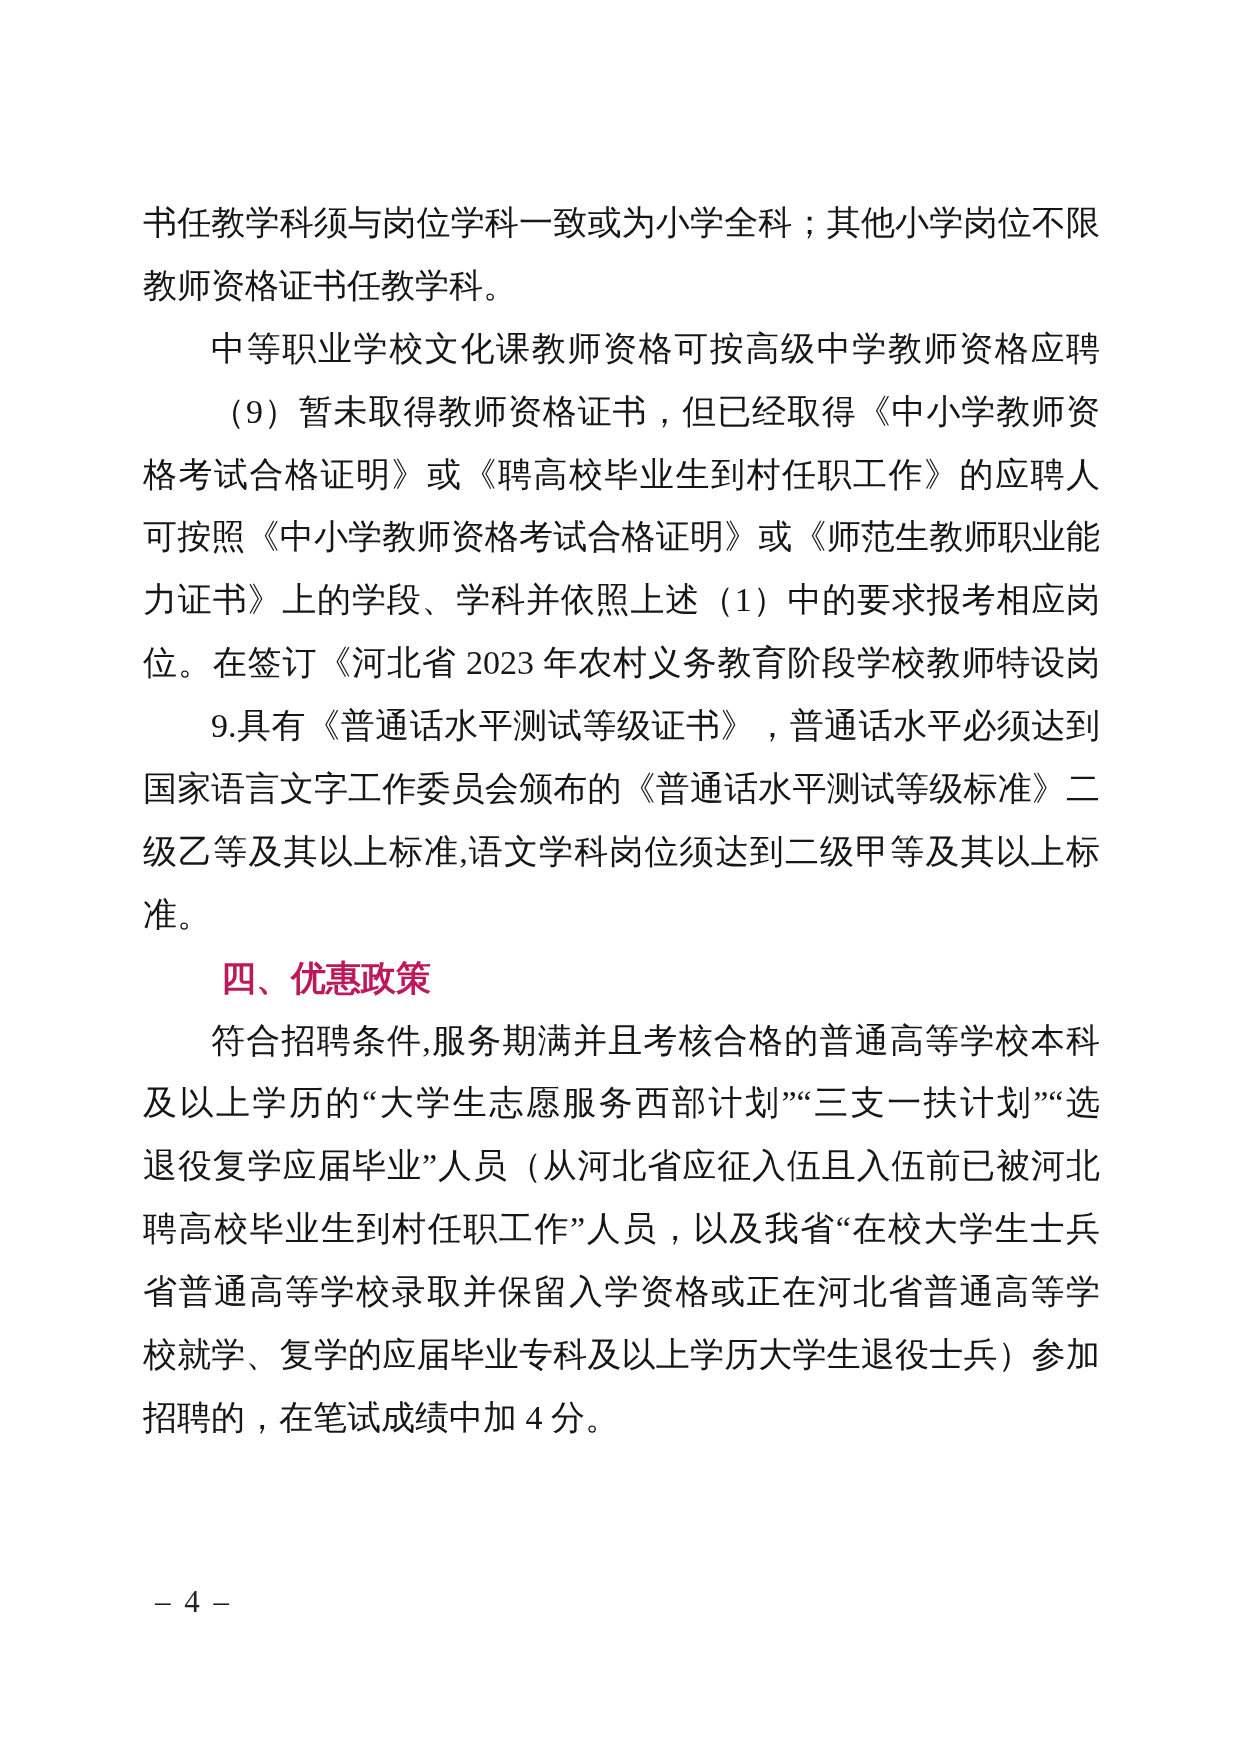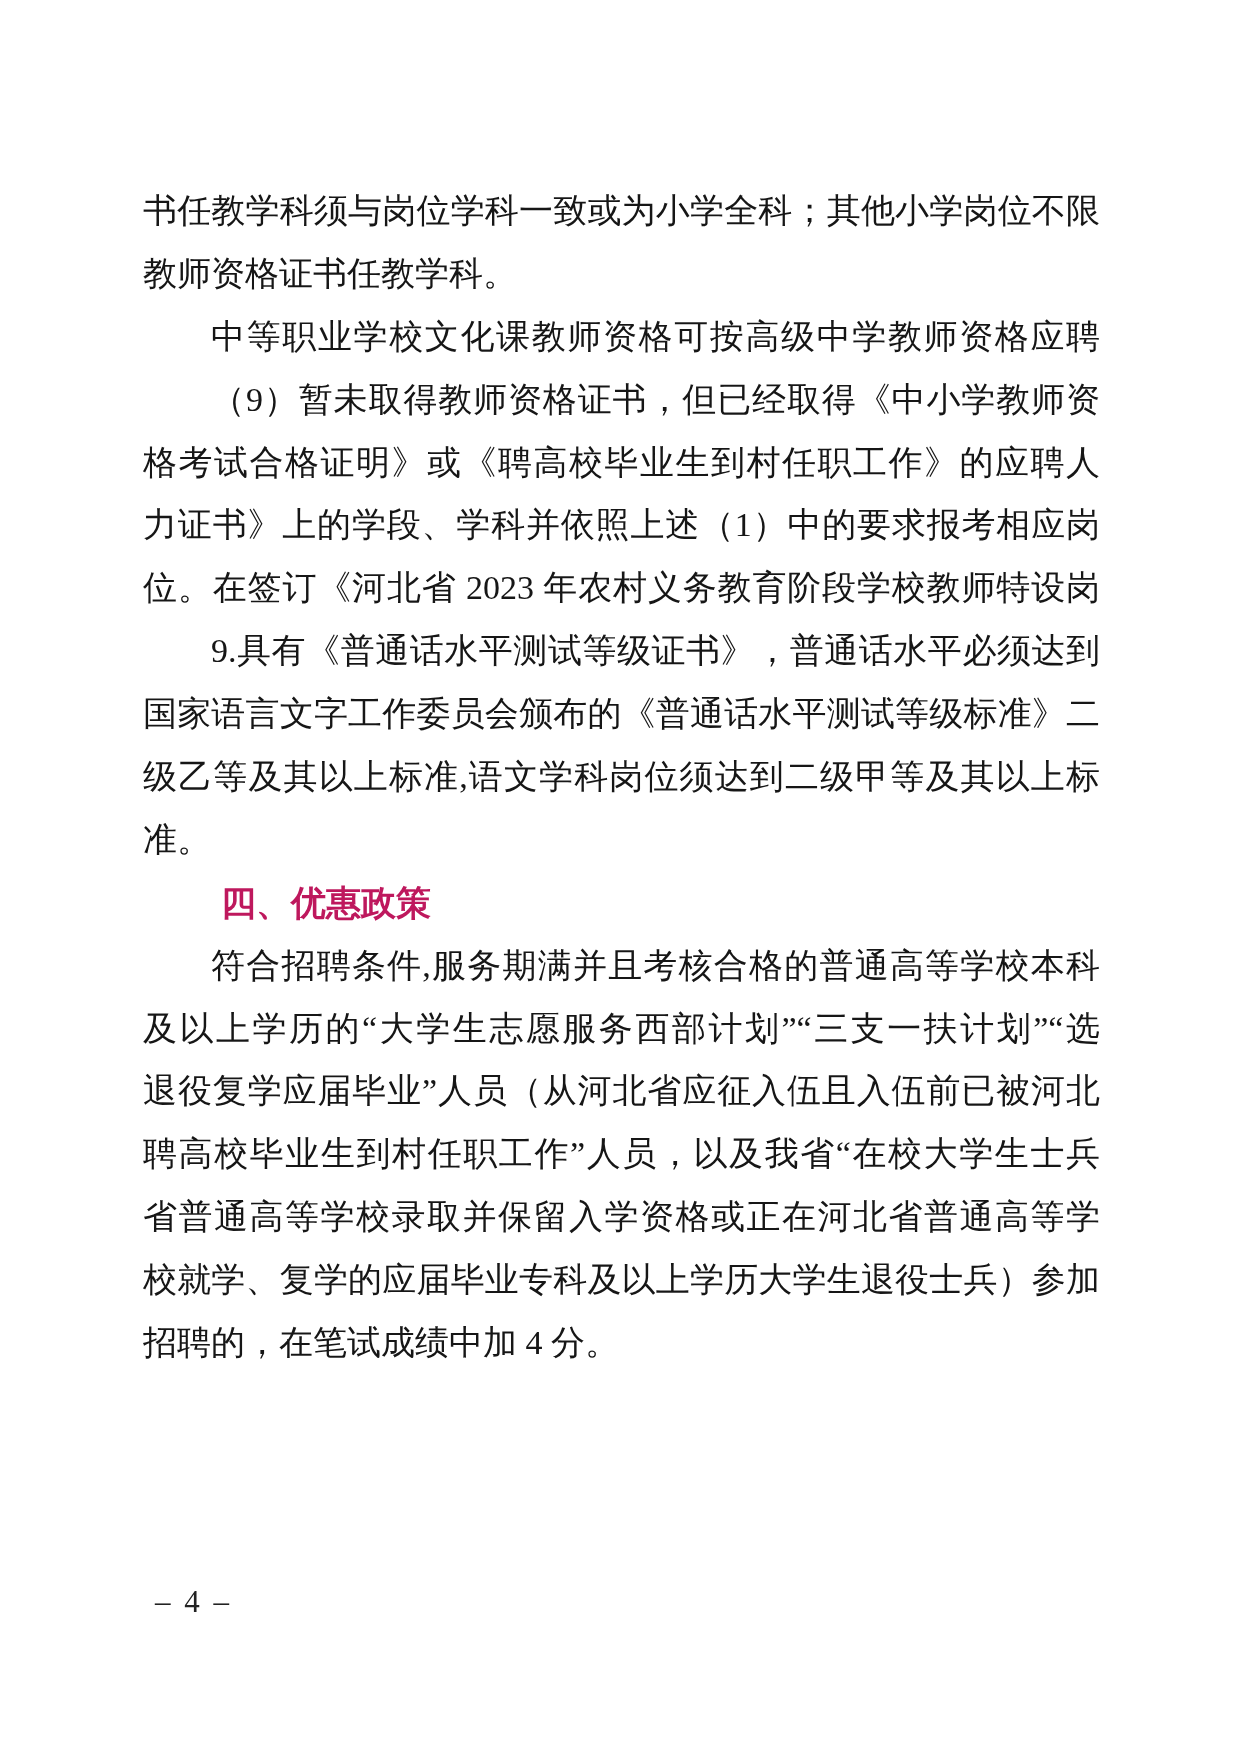--- a/index.html
+++ b/index.html
@@ -10,21 +10,21 @@
   .page {
     position: relative;
     width: 1241px;
     height: 1755px;
     background: #ffffff;
     overflow: hidden;
   }
   .textblock {
     position: absolute;
     left: 143px;
-    top: 180px;
+    top: 192px;
     width: 957px;
     color: #161616;
     font-family: "Liberation Serif", serif;
     font-size: 34px;
   }
   .line {
     height: 62.9px;
     line-height: 62.9px;
     white-space: nowrap;
     overflow: hidden;
@@ -59,20 +59,21 @@
 </head>
 <body>
 
 <div class="page">
   <div class="textblock">
       <div class="line fill">书任教学科须与岗位学科一致或为小学全科；其他小学岗位不限</div>
       <div class="line">教师资格证书任教学科。</div>
       <div class="line indent fill">中等职业学校文化课教师资格可按高级中学教师资格应聘</div>
       <div class="line indent fill">（9）暂未取得教师资格证书，但已经取得《中小学教师资</div>
       <div class="line fill">格考试合格证明》或《聘高校毕业生到村任职工作》的应聘人员，</div>
+      <div class="line fill">可按照《中小学教师资格考试合格证明》或《师范生教师职业能</div>
       <div class="line fill">力证书》上的学段、学科并依照上述（1）中的要求报考相应岗</div>
       <div class="line fill">位。在签订《河北省 2023 年农村义务教育阶段学校教师特设岗</div>
       <div class="line indent fill">9.具有《普通话水平测试等级证书》，普通话水平必须达到</div>
       <div class="line fill">国家语言文字工作委员会颁布的《普通话水平测试等级标准》二</div>
       <div class="line fill">级乙等及其以上标准,语文学科岗位须达到二级甲等及其以上标</div>
       <div class="line">准。</div>
       <div class="line indent heading">四、优惠政策</div>
       <div class="line indent fill">符合招聘条件,服务期满并且考核合格的普通高等学校本科</div>
       <div class="line fill">及以上学历的“大学生志愿服务西部计划”“三支一扶计划”“选</div>
       <div class="line fill">退役复学应届毕业”人员（从河北省应征入伍且入伍前已被河北</div>

